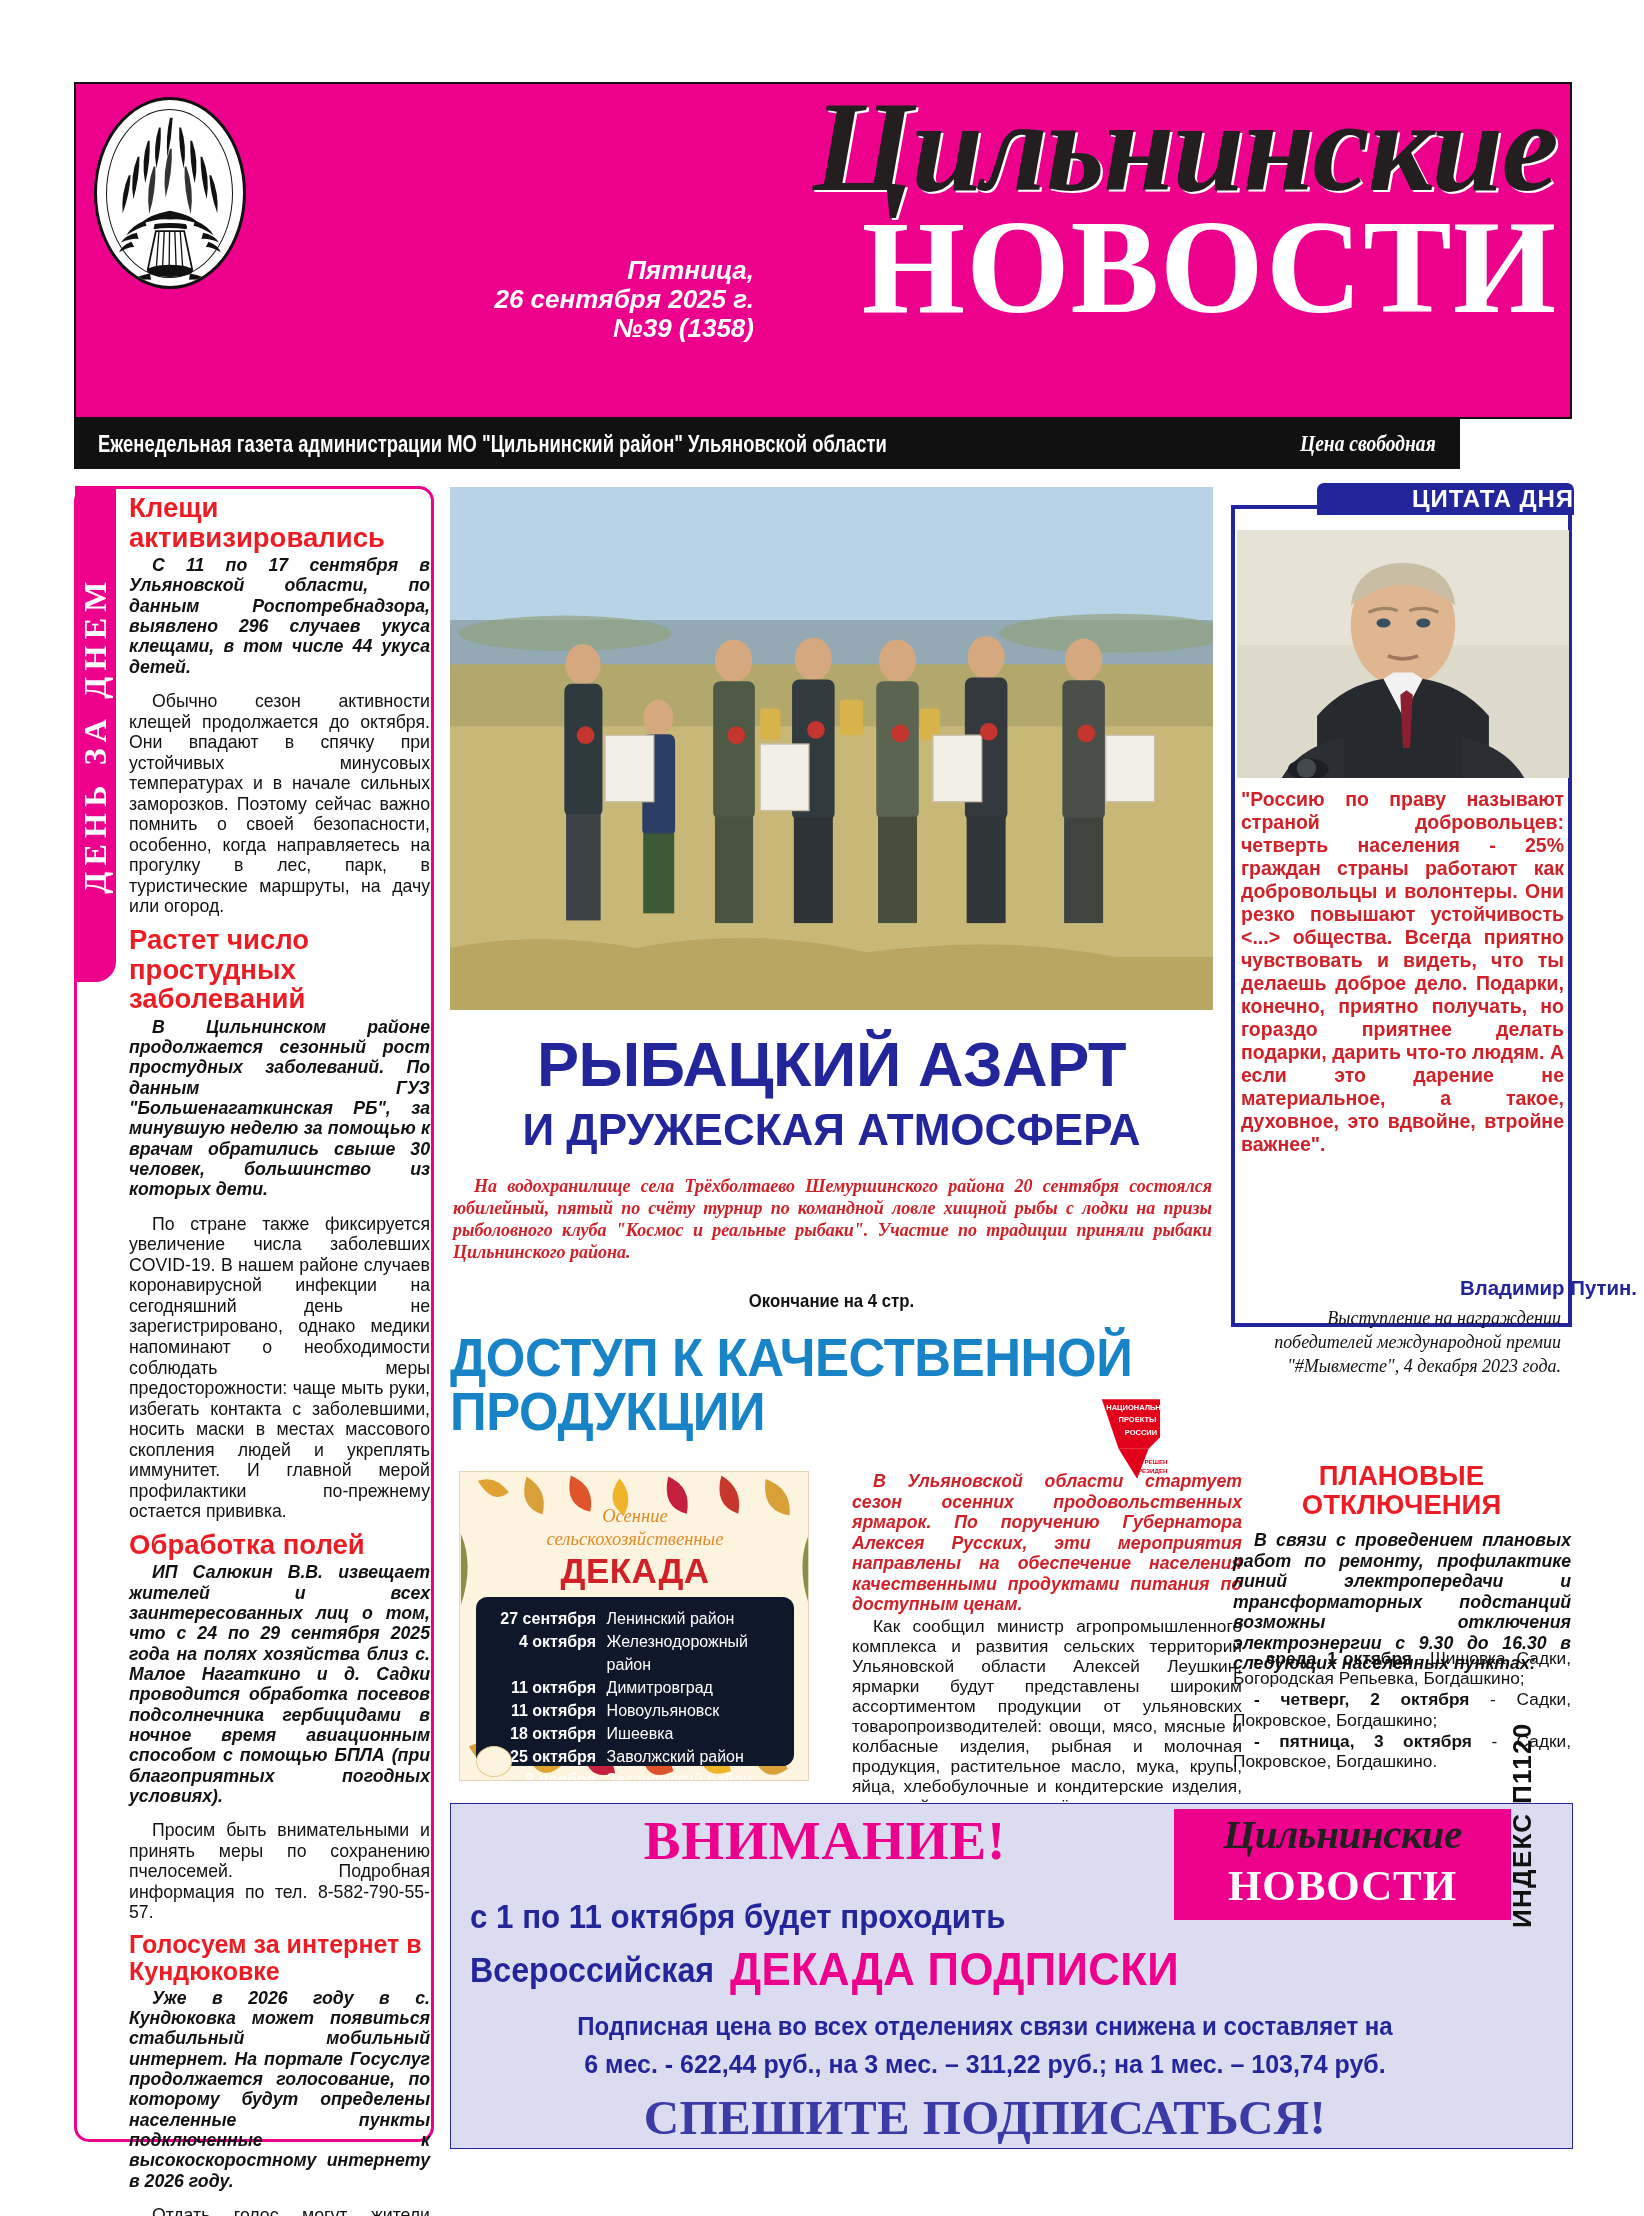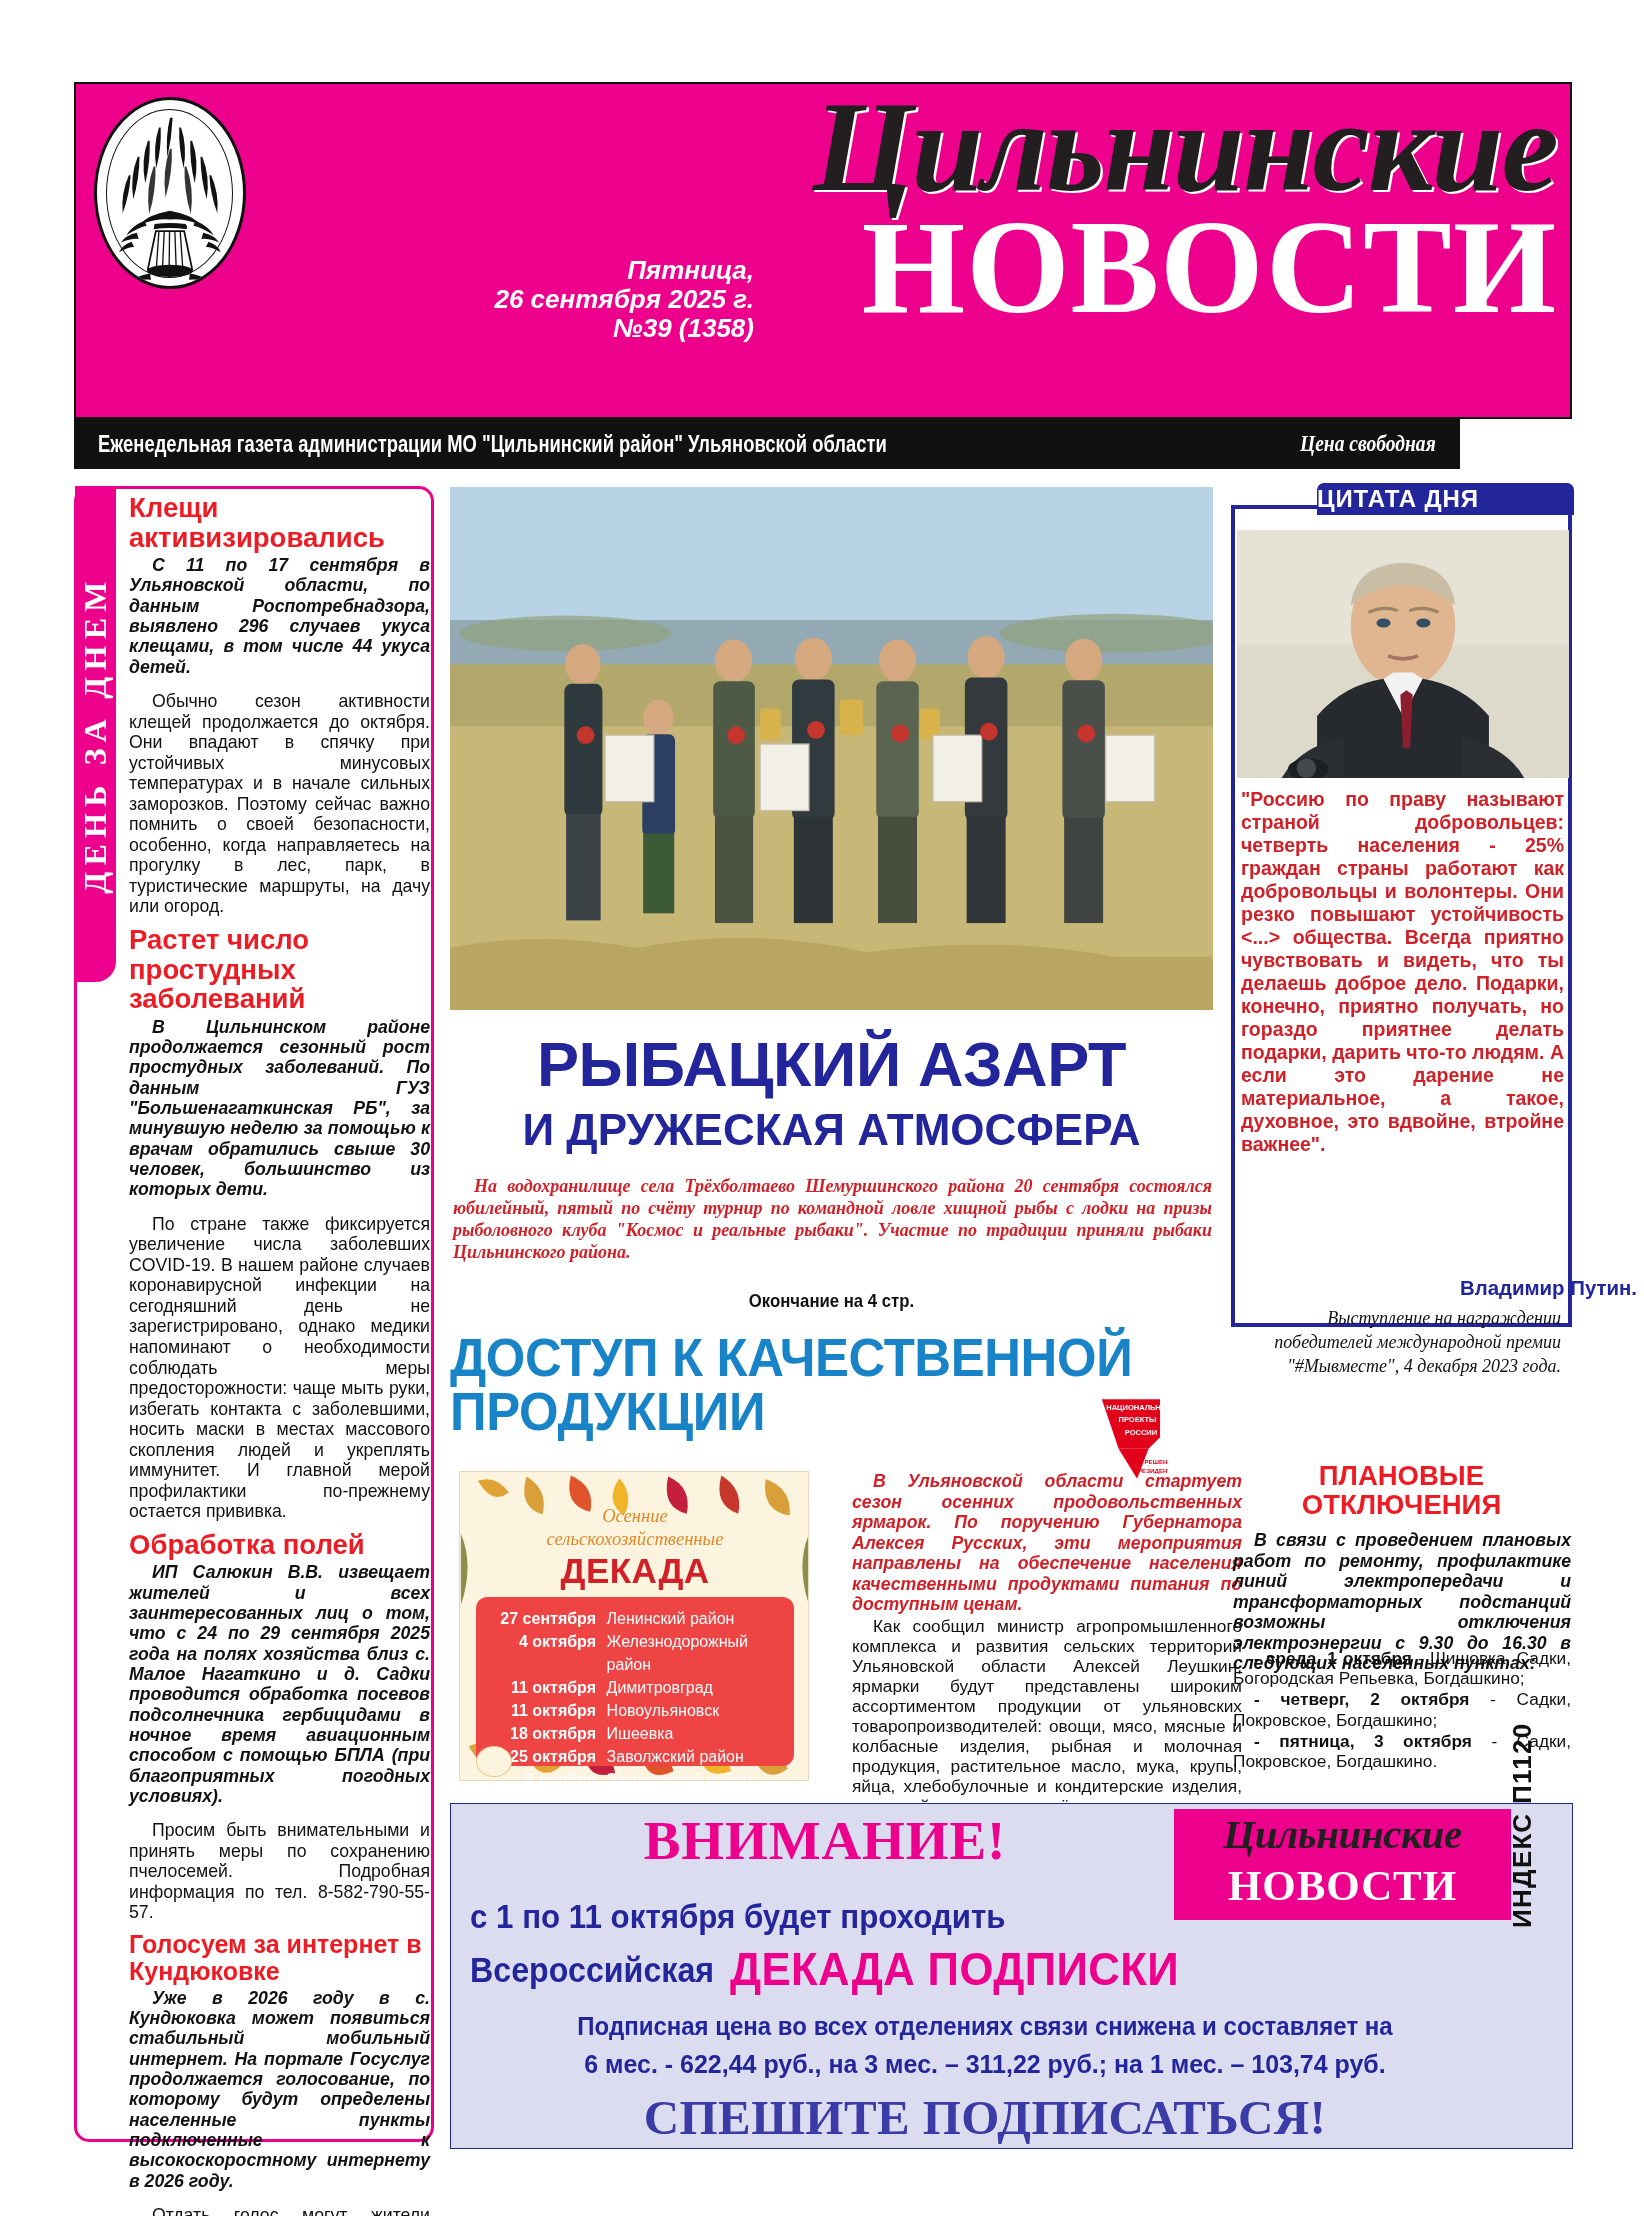--- a/index.html
+++ b/index.html
@@ -295,21 +295,21 @@
     font-family: "Liberation Sans", sans-serif;
     font-weight: bold;
     font-size: 35px;
     color: #d22027;
     letter-spacing: 0.4px;
   }
   .fair-table {
     position: absolute;
     left: 16px; top: 125px;
     width: 318px; height: 169px;
-    background: #ef4444;
+    background: #0f172a;
     border-radius: 11.5px;
     padding: 9.8px 0 0 0;
     box-sizing: border-box;
   }
   .fair-row {
     display: flex;
     font-family: "Liberation Sans", sans-serif;
     font-size: 16px;
     color: #ffffff;
     line-height: 1.44;
@@ -368,21 +368,21 @@
   .quote-tab {
     position: absolute;
     left: 1317px; top: 483px;
     width: 257px; height: 32px;
     background: #23269b;
     border-radius: 7px 7px 0 0;
     color: #ffffff;
     font-family: "Liberation Sans", sans-serif;
     font-weight: bold;
     font-size: 24px;
-    text-align: left;
+    text-align: right;
     line-height: 32px;
     letter-spacing: 0.9px;
   }
   .quote-photo {
     position: absolute;
     left: 1237px; top: 530px;
     width: 332px; height: 248px;
     overflow: hidden;
     background: #d9d6c8;
   }

